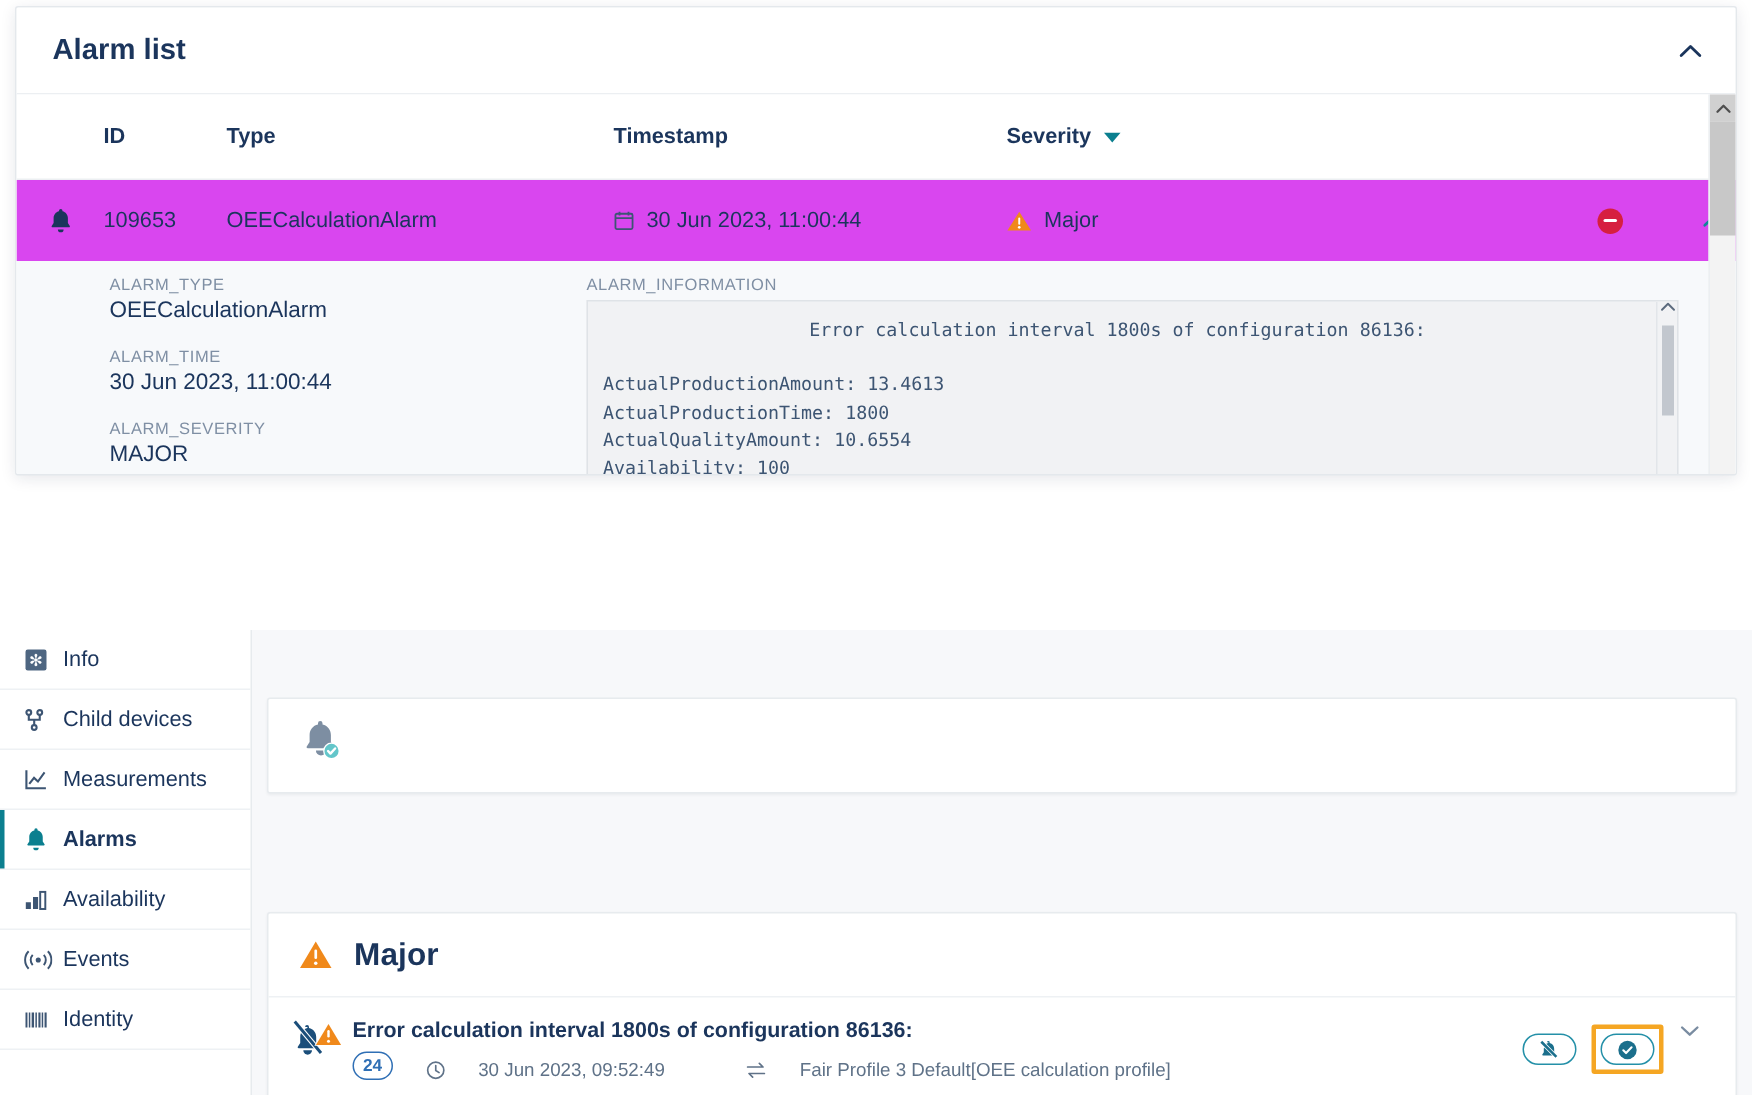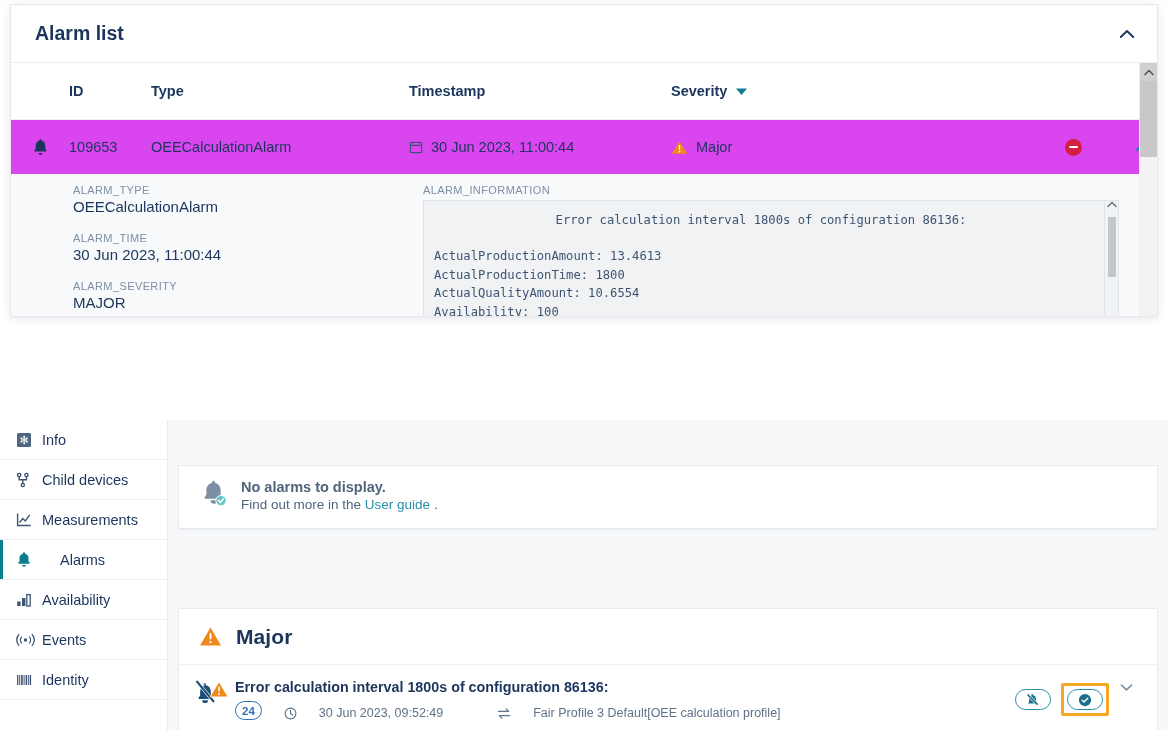--- a/index.html
+++ b/index.html
@@ -19,21 +19,21 @@
     position: absolute; left: 0; top: 420px; width: 168px; height: 310px;
     background: #ffffff; border-right: 1px solid #e7ebee;
   }
   .tab-item {
     position: relative; display: flex; align-items: center; height: 40px;
     padding-left: 16px; border-bottom: 1px solid #eef1f4;
     color: #1b355c; font-size: 14.5px; cursor: pointer;
   }
   .tab-item .ti-ico { width: 26px; flex: 0 0 26px; display: flex; align-items: center; justify-content: flex-start; color: #3d5573; }
   .tab-item .ti-lab { white-space: nowrap; }
-  .tab-item.active { font-weight: normal; gap: 18px; }
+  .tab-item.active { font-weight: bold; }
   .tab-item.active .ti-ico { color: #0b7f8f; }
   .tab-item.active::before {
     content: ""; position: absolute; left: 0; top: 0; bottom: 0; width: 3px; background: #0b7f8f;
   }
 
   .content-area { position: absolute; left: 168px; top: 420px; width: 1000px; height: 310px; background: #f7f8fa; }
 
   .sev-card {
     position: absolute; left: 10px; width: 980px; background: #ffffff;
     border: 1px solid #e7ebee; border-radius: 2px;
@@ -100,21 +100,21 @@
     display: flex; align-items: center; height: 54px; background: #d946ef;
     font-size: 14.5px; color: #1b355c;
   }
   .tbl-row .col-bell { display: flex; align-items: center; justify-content: center; color: #1b355c; }
   .cell-time { display: flex; align-items: center; gap: 8px; color: #1b355c; }
   .cell-sev { display: flex; align-items: center; gap: 8px; }
   .sev-minus { width: 17px; height: 17px; border-radius: 50%; background: #d61f40; display: flex; align-items: center; justify-content: center; cursor: pointer; }
   .sev-minus::after { content: ""; width: 9px; height: 2px; background: #fff; border-radius: 1px; }
   .row-up { color: #12849a; cursor: pointer; display: flex; align-items: center; }
 
-  .detail-wrap { display: flex; background: #f7f9fb; padding: 10px 0 14px 0; gap: 32px; }
+  .detail-wrap { display: flex; background: #f7f9fb; padding: 10px 0 14px 0; }
   .detail-left { width: 380px; flex: 0 0 380px; padding-left: 62px; }
   .d-label { font-size: 11px; letter-spacing: .4px; color: #7f8fa4; margin-bottom: 2px; }
   .d-value { font-size: 15px; color: #1b355c; margin-bottom: 17px; }
   .detail-right { flex: 1 1 auto; padding-right: 38px; }
   .ai-label { font-size: 11px; letter-spacing: .4px; color: #7f8fa4; margin-bottom: 4px; }
   .ai-box {
     position: relative; height: 198px; background: #f1f2f4; border: 1px solid #dfe3e7;
     overflow: hidden;
   }
   .ai-pre {
@@ -244,28 +244,20 @@
       <div class="empty-row">
         <span class="em-ico">
           <svg width="34" height="34" viewBox="0 0 34 34">
             <path d="M15 4.2a1.5 1.5 0 0 1 3 0v.8c3.4.72 5.6 3.5 5.6 7v4.6l1.9 3c.3.5-.05 1.15-.65 1.15H8.15c-.6 0-.95-.65-.65-1.15l1.9-3V12c0-3.5 2.2-6.28 5.6-7v-.8z" fill="#7d8ea2"></path>
             <path d="M13.6 22.3h6.8a3.4 3.4 0 0 1-6.8 0z" fill="#7d8ea2"></path>
             <circle cx="24" cy="22.6" r="5.6" fill="#fff"></circle>
             <circle cx="24" cy="22.6" r="4.7" fill="#63c6ca"></circle>
             <path d="M21.7 22.7l1.6 1.7 3.1-3.4" fill="none" stroke="#fff" stroke-width="1.6" stroke-linecap="round" stroke-linejoin="round"></path>
           </svg>
         </span>
-        <div>
-          <div class="empty-txt-1">No alarms to display.</div>
-          <div class="empty-txt-2">
-            <span>Find out more in the</span>
-            <a href="#">User guide</a>
-            <span>.</span>
-          </div>
-        </div>
       </div>
     </div>
 
     <div class="sev-card" style="top:188px;">
       <div class="sev-head">
         <span class="sev-ico">
           <svg width="23" height="21" viewBox="0 0 23 21">
             <path d="M11.5 1.6 L22 19.4 H1 Z" fill="#f0891b"></path>
             <rect x="10.6" y="7" width="1.8" height="6.4" rx=".9" fill="#fff"></rect>
             <circle cx="11.5" cy="16.2" r="1.15" fill="#fff"></circle>

